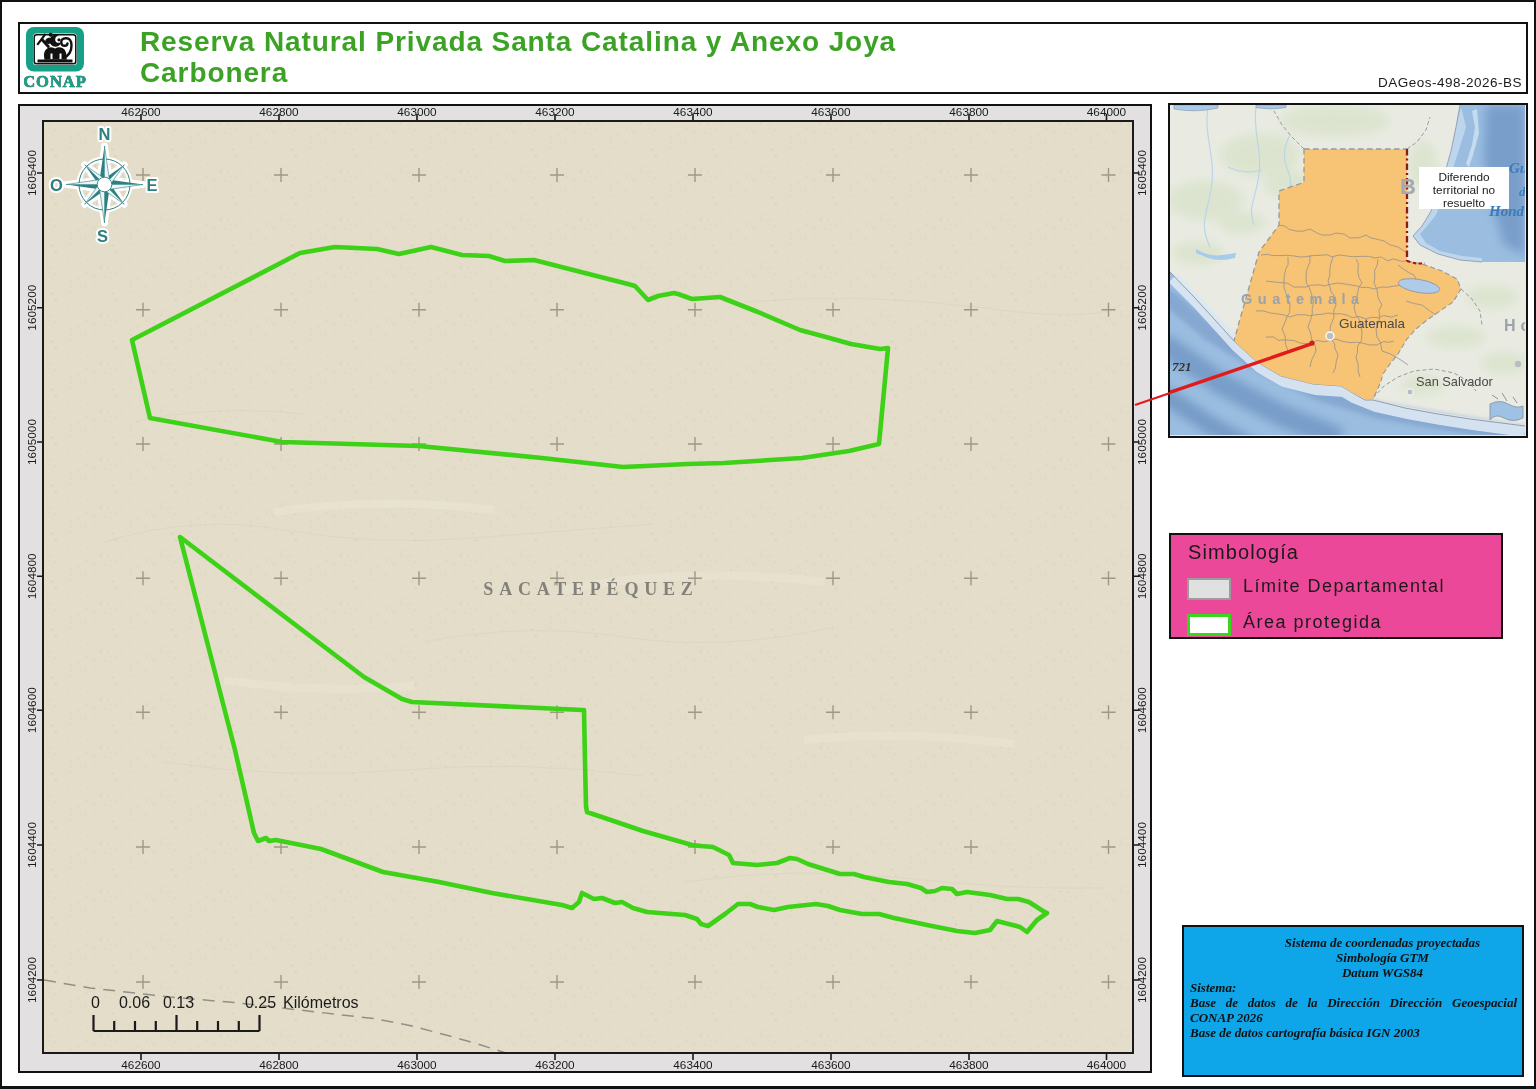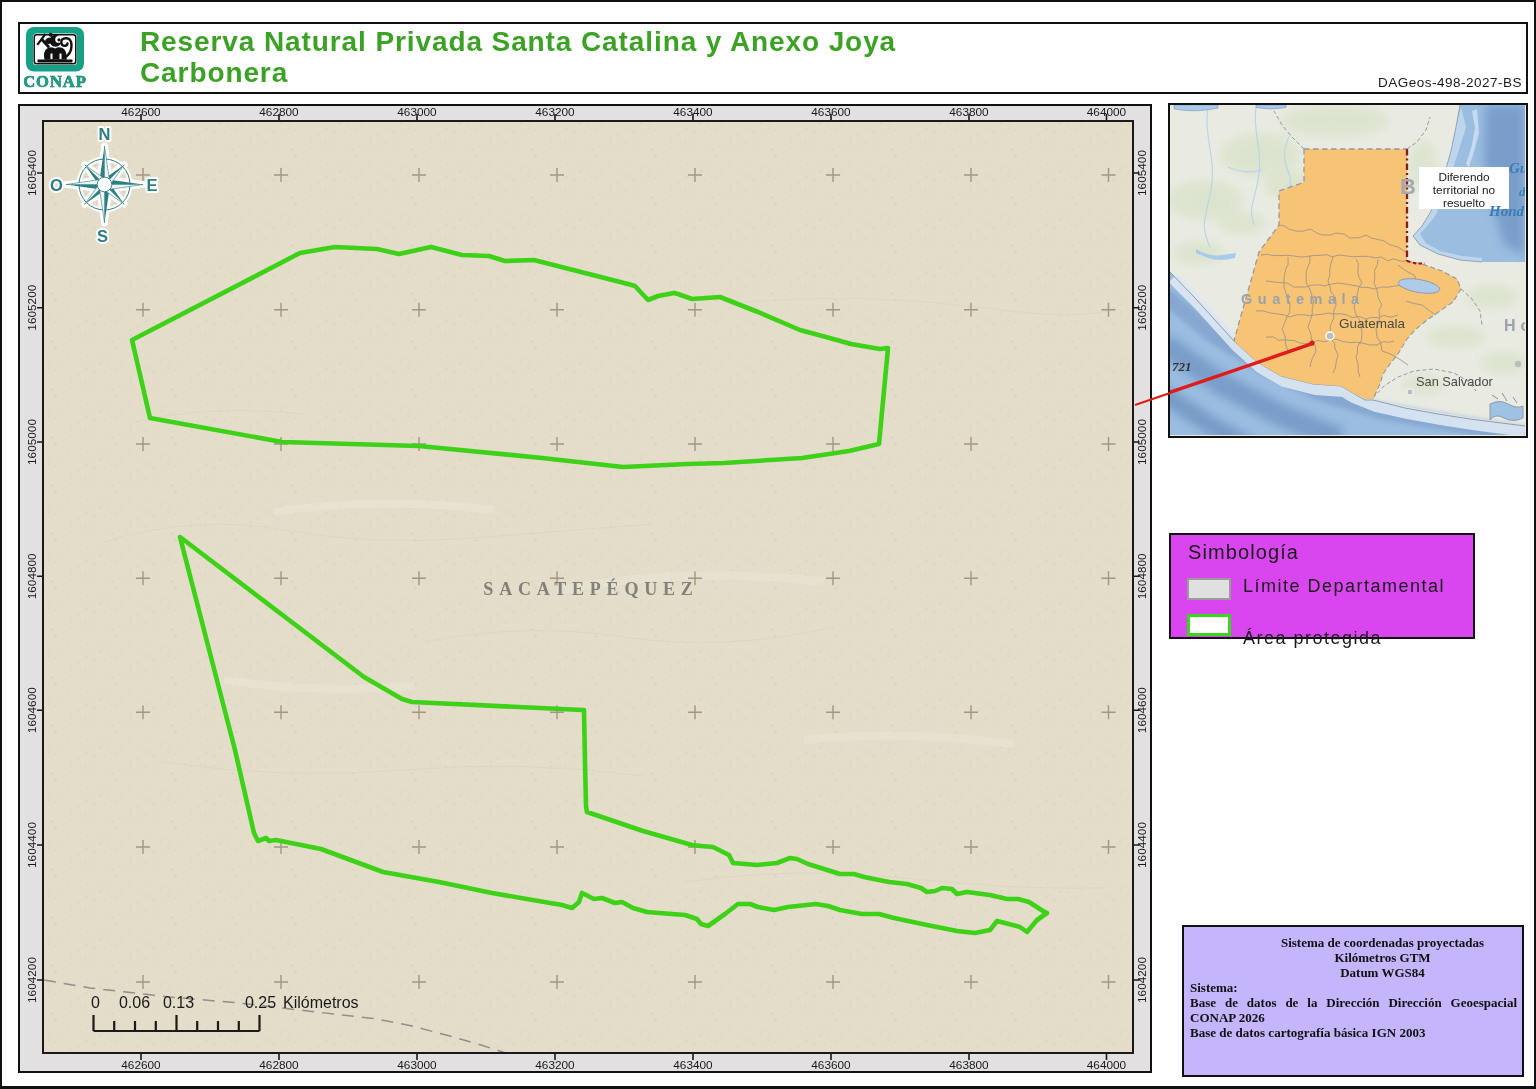--- a/index.html
+++ b/index.html
@@ -6,27 +6,27 @@
 .abs{position:absolute;}
 .pageborder{left:0;top:0;width:1536px;height:1089px;border-left:2.5px solid #111;border-right:2.5px solid #111;border-top:2.5px solid #111;border-bottom:3px solid #111;box-sizing:border-box;z-index:60;pointer-events:none;}
 .header{left:18px;top:22px;width:1510px;height:72px;border:2.5px solid #111;box-sizing:border-box;background:#fff;}
 .logo{position:absolute;left:4px;top:1px;}
 .title{position:absolute;left:120px;right:120px;top:2px;text-align:left;font-size:28px;line-height:31px;color:#3ca226;font-weight:bold;letter-spacing:.9px}
 .dageos{position:absolute;right:4px;bottom:2px;font-size:13.5px;letter-spacing:.5px;color:#1a1a1a;}
 .mapframe{left:18px;top:104px;width:1134px;height:969px;border:2.5px solid #111;box-sizing:border-box;background:#e2e0e1;}
 .mapinner{left:42px;top:120px;width:1092px;height:934px;border:2.5px solid #1a1a1a;box-sizing:border-box;background:#e3ddc9;overflow:hidden;}
 .ov{position:absolute;left:0;top:0;z-index:40;pointer-events:none;}
 .inset{left:1168px;top:103px;width:360px;height:335px;border:2.5px solid #111;box-sizing:border-box;background:#e9ebe2;overflow:hidden;}
-.legend{left:1169px;top:533px;width:306px;height:106px;border:2.5px solid #111;box-sizing:border-box;background:#d946ef;}
+.legend{left:1169px;top:533px;width:334px;height:106px;border:2.5px solid #111;box-sizing:border-box;background:#ec4899;}
 .leg-title{position:absolute;left:17px;top:6px;font-size:20px;letter-spacing:1.1px;color:#1a1a1a;}
 .sw{position:absolute;left:16px;width:44px;height:22px;box-sizing:border-box;}
 .sw1{top:43px;border:2px solid #9b9b9b;background:#e0e0e0;}
 .sw2{top:79px;border:3.5px solid #3bd41e;background:#fff;}
 .leg-lbl{position:absolute;left:72px;font-size:18px;letter-spacing:1.5px;color:#1a1a1a;}
-.srcbox{left:1182px;top:925px;width:342px;height:152px;border:2.5px solid #111;box-sizing:border-box;background:#c4b5fd;font-family:"Liberation Serif",serif;font-weight:bold;font-size:13px;line-height:15px;color:#111;padding:8px 5px 0 6px;}
+.srcbox{left:1182px;top:925px;width:342px;height:152px;border:2.5px solid #111;box-sizing:border-box;background:#0ea5e9;font-family:"Liberation Serif",serif;font-weight:bold;font-style:italic;font-size:13px;line-height:15px;color:#111;padding:8px 5px 0 6px;}
 .ctr{text-align:center;margin-left:58px;}
 .just{text-align:justify;text-align-last:justify;}
 </style></head><body>
 <div class="abs header">
 <svg class="logo" width="92" height="68" viewBox="0 0 92 68">
 <rect x="2" y="2" width="58" height="44.5" rx="8" fill="#16a085"></rect>
 <rect x="9" y="8.5" width="44" height="31.5" rx="3.5" fill="#fff"></rect>
 <rect x="10.2" y="9.7" width="41.6" height="29.1" rx="2.5" fill="#fff" stroke="#111" stroke-width="1.5"></rect>
 <g fill="#111">
 <path d="M13.5,34.5 h35 v3 h-35 z"></path>
@@ -37,21 +37,21 @@
 <path d="M24.2,23.5 L16.4,15 l2.2-1.9 l7.4,8.2 z"></path>
 <path d="M12.4,19.2 l8.2-11 l1.8,1.4 l-8.2,11 z"></path>
 </g>
 <circle cx="34.6" cy="14.4" r="3.4" fill="#fff"></circle>
 <circle cx="35" cy="14.8" r="1.6" fill="#111"></circle>
 <path d="M27.5,34 v-5.5 M36.5,34 v-5.5" stroke="#fff" stroke-width="2"></path>
 <path d="M40,32.5 q7.5-3 7.5-12 q0-7.5 -5.8-7.3 q-4.6.2 -4.4,4.2 q.2,3.6 3.6,3.4 q2.2-.1 2.6-2.3" fill="none" stroke="#111" stroke-width="2.4" stroke-linecap="round"></path>
 <text x="31" y="62" text-anchor="middle" font-family="Liberation Serif, serif" font-size="16.5" font-weight="bold" fill="#16a085" style="letter-spacing:1px" stroke="#0b4d40" stroke-width=".6" paint-order="stroke">CONAP</text>
 </svg>
 <div class="title">Reserva Natural Privada Santa Catalina y Anexo Joya<br>Carbonera</div>
-<div class="dageos">DAGeos-498-2027-BS</div>
+<div class="dageos">DAGeos-498-2026-BS</div>
 </div>
 
 <div class="abs mapframe"></div>
 <div class="abs mapinner">
 <svg width="1088" height="930" viewBox="0 0 1088 930">
 <defs>
 <pattern id="spk" width="60" height="48" patternUnits="userSpaceOnUse">
           <circle cx="26.8" cy="26.2" r="1.1" fill="#d8ccc2" opacity="0.4"></circle>
           <circle cx="49.7" cy="9.5" r="1" fill="#d8ccc2" opacity="0.5"></circle>
           <circle cx="46.2" cy="5.2" r="0.7" fill="#cfc7b0" opacity="0.4"></circle>
@@ -282,26 +282,26 @@
 </g>
 <circle cx="142" cy="238" r="2.6" fill="#c21"></circle>
 <path d="M142,238 L-4,288" stroke="#e11b1c" stroke-width="2"></path>
 </svg></div>
 
 <div class="abs legend">
 <div class="leg-title">Simbología</div>
 <div class="sw sw1"></div>
     <div class="leg-lbl" style="top:41px">Límite Departamental</div>
 <div class="sw sw2"></div>
-    <div class="leg-lbl" style="top:93px">Área protegida</div>
+    <div class="leg-lbl" style="top:77px">Área protegida</div>
 </div>
 
 <div class="abs srcbox">
 <div class="ctr">Sistema de coordenadas proyectadas</div>
-<div class="ctr">Kilómetros GTM</div>
+<div class="ctr">Simbología GTM</div>
 <div class="ctr">Datum WGS84</div>
 <div>Sistema:</div>
 <div class="just">Base de datos de la Dirección Dirección Geoespacial</div>
 <div>CONAP 2026</div>
 <div>Base de datos cartografía básica IGN 2003</div>
 </div>
 
 <svg class="ov" width="1536" height="1089" viewBox="0 0 1536 1089">
 <path d="M141 114V120M141 1054V1060M279 114V120M279 1054V1060M417 114V120M417 1054V1060M555 114V120M555 1054V1060M693 114V120M693 1054V1060M831 114V120M831 1054V1060M969 114V120M969 1054V1060M1106.5 114V120M1106.5 1054V1060M37 173H42.5M1134 173H1139.5M37 307.7H42.5M1134 307.7H1139.5M37 442H42.5M1134 442H1139.5M37 576.3H42.5M1134 576.3H1139.5M37 710.2H42.5M1134 710.2H1139.5M37 845H42.5M1134 845H1139.5M37 980H42.5M1134 980H1139.5" stroke="#1a1a1a" stroke-width="1.6" fill="none"></path>
 <g font-family="Liberation Sans, sans-serif" font-size="11.8" fill="#1a1a1a">

